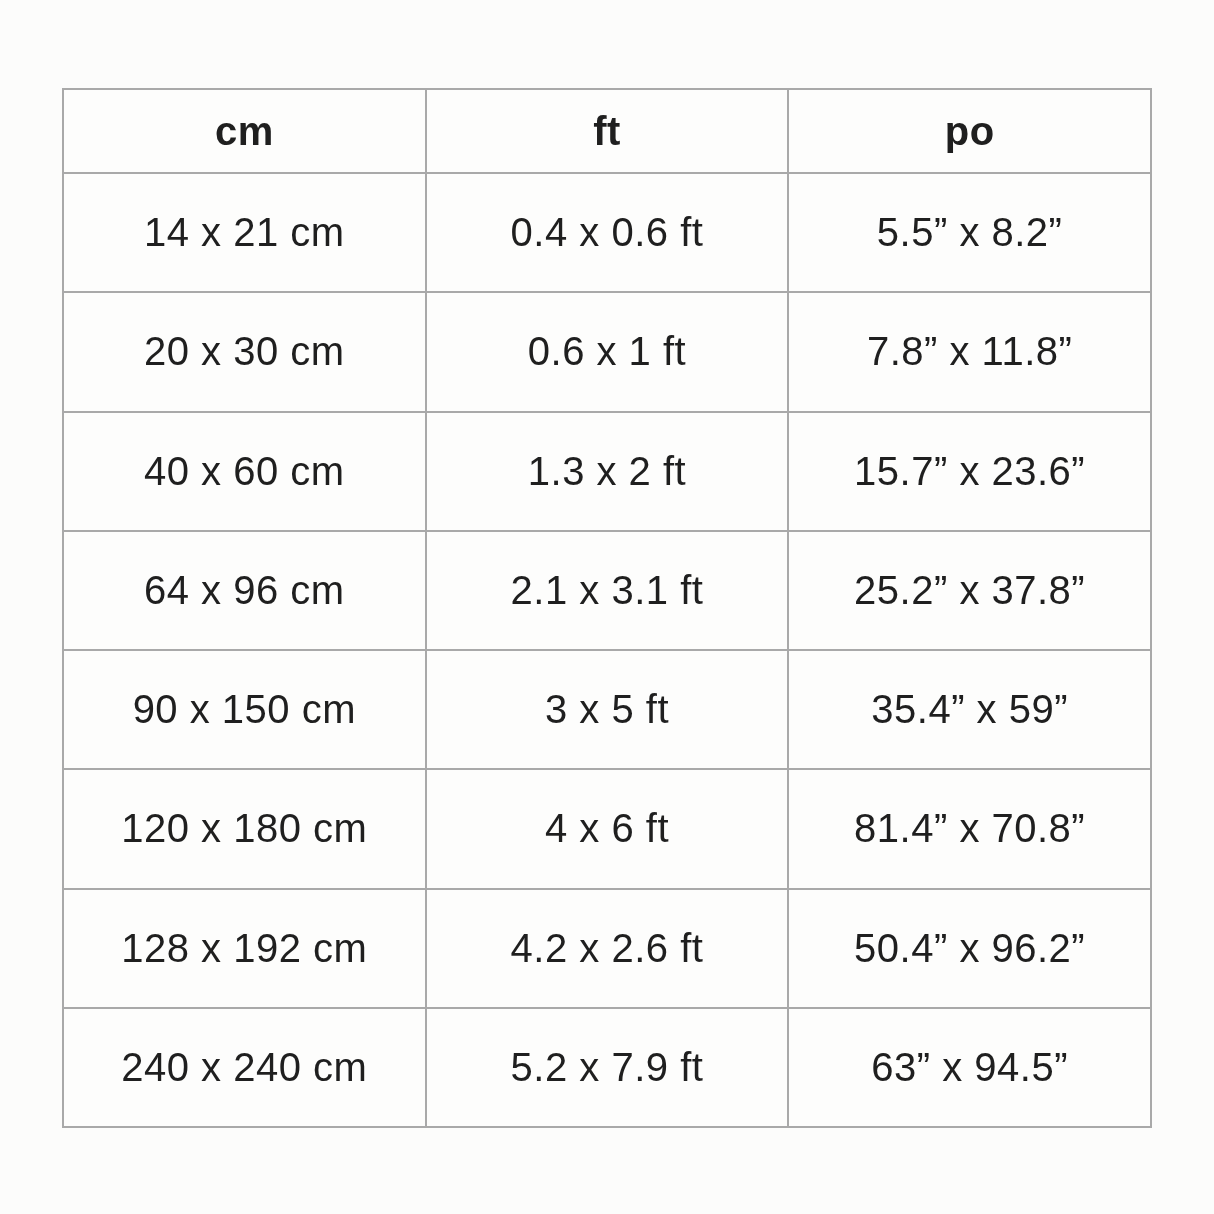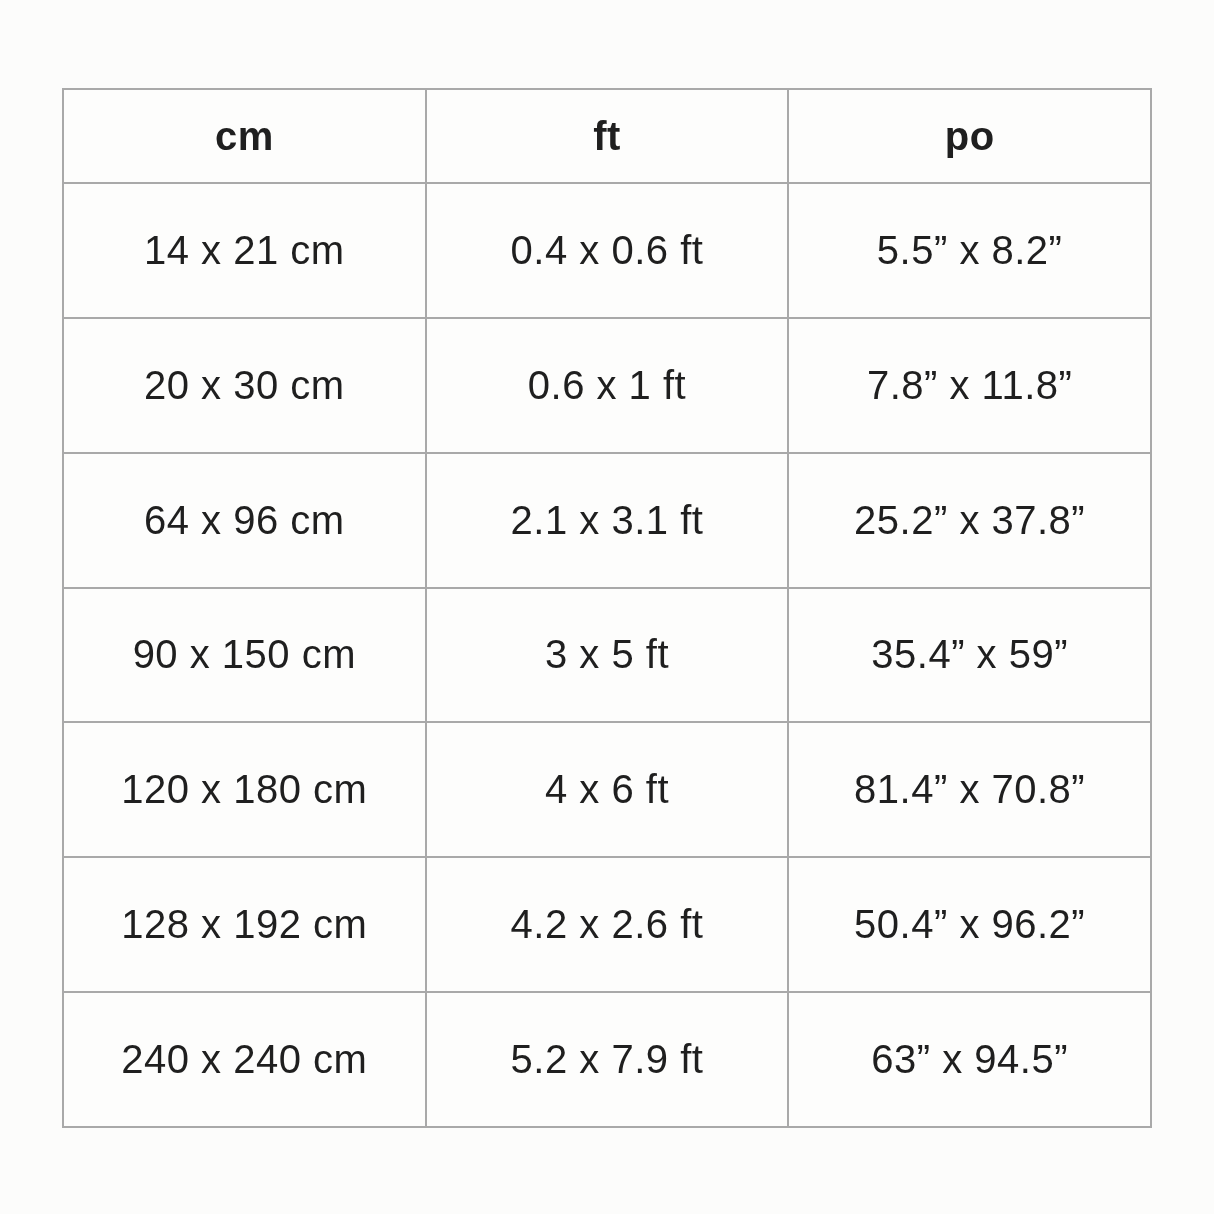--- a/index.html
+++ b/index.html
@@ -27,21 +27,21 @@
   .conv-table td {
     border: 2px solid #a9a9a9;
     text-align: center;
     vertical-align: middle;
     color: #1f1f1f;
     font-size: 40px;
     letter-spacing: 0.5px;
     padding: 0;
   }
   .conv-table thead tr {
-    height: 94px;
+    height: 84px;
     border-radius: 13px;
   }
   .conv-table tbody tr {
     height: 95px;
     padding-left: 11px;
   }
   .conv-table th {
     font-weight: 700;
   }
 </style>
@@ -62,20 +62,25 @@
         <td>14 x 21 cm</td>
         <td>0.4 x 0.6 ft</td>
         <td>5.5” x 8.2”</td>
       </tr>
       <tr>
         <td>20 x 30 cm</td>
         <td>0.6 x 1 ft</td>
         <td>7.8” x 11.8”</td>
       </tr>
       <tr>
+        <td>40 x 60 cm</td>
+        <td>1.3 x 2 ft</td>
+        <td>15.7” x 23.6”</td>
+      </tr>
+      <tr>
         <td>64 x 96 cm</td>
         <td>2.1 x 3.1 ft</td>
         <td>25.2” x 37.8”</td>
       </tr>
       <tr>
         <td>90 x 150 cm</td>
         <td>3 x 5 ft</td>
         <td>35.4” x 59”</td>
       </tr>
       <tr>

